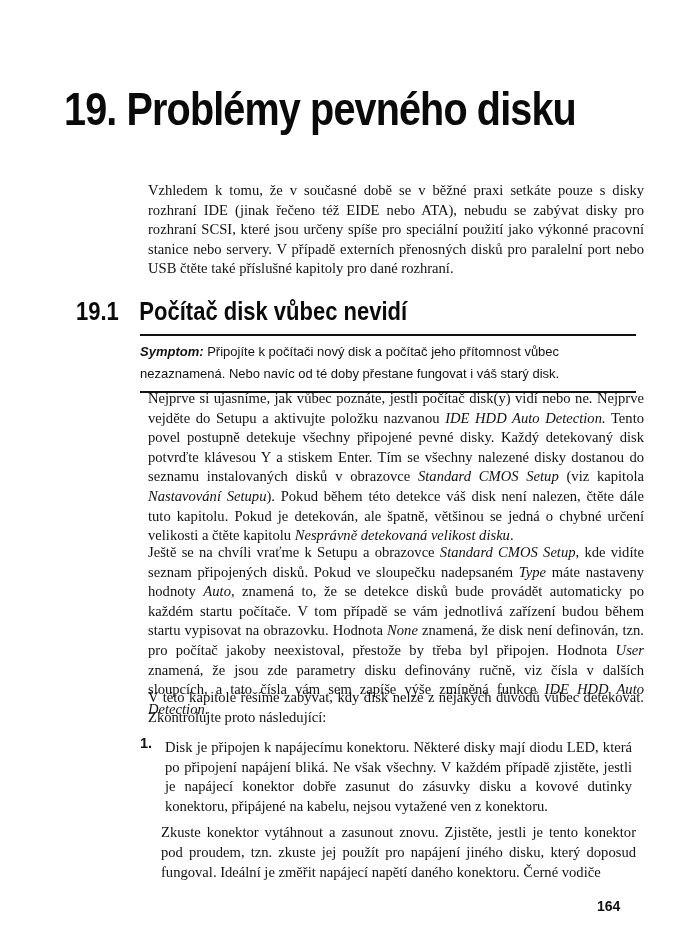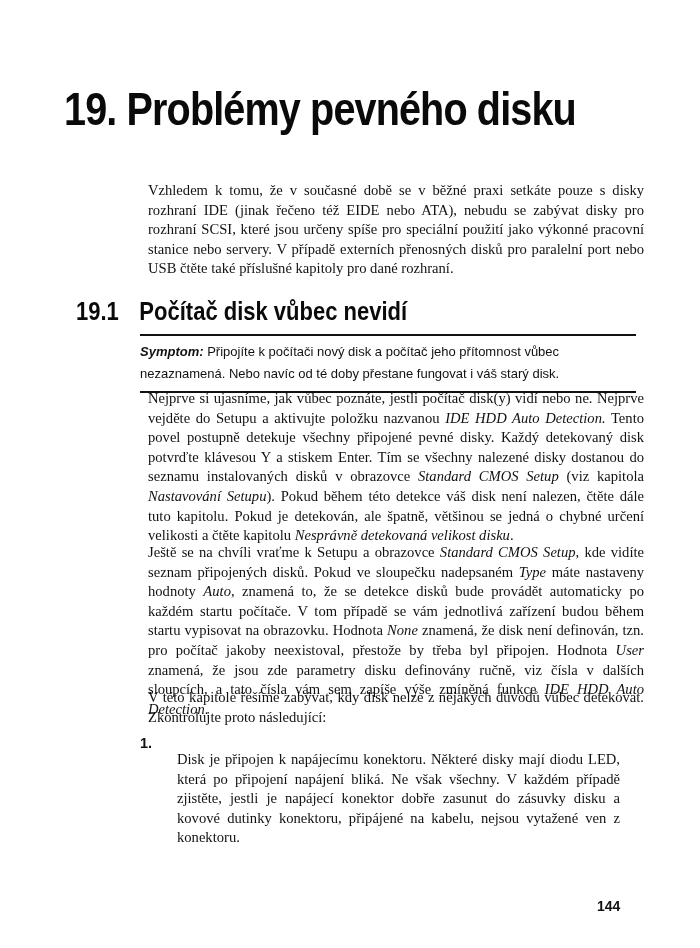--- a/index.html
+++ b/index.html
@@ -50,17 +50,18 @@
 
 <p class="p body-text" style="top:389px;"><span>Nejprve si ujasníme, jak vůbec poznáte, jestli počítač disk(y) vidí nebo ne. Nejprve vejděte do Setupu a aktivujte položku nazvanou </span><i>IDE HDD Auto Detection.</i><span> Tento povel postupně detekuje všechny připojené pevné disky. Každý detekovaný disk potvrďte klávesou Y a stiskem Enter. Tím se všechny nalezené disky dostanou do seznamu instalovaných disků v obrazovce </span><i>Standard CMOS Setup</i><span> (viz kapitola </span><i>Nastavování Setupu</i><span>). Pokud během této detekce váš disk není nalezen, čtěte dále tuto kapitolu. Pokud je detekován, ale špatně, většinou se jedná o chybné určení velikosti a čtěte kapitolu </span><i>Nesprávně detekovaná velikost disku</i><span>.</span></p>
 
 <p class="p body-text" style="top:543px;"><span>Ještě se na chvíli vraťme k Setupu a obrazovce </span><i>Standard CMOS Setup</i><span>, kde vidíte seznam připojených disků. Pokud ve sloupečku nadepsaném </span><i>Type</i><span> máte nastaveny hodnoty </span><i>Auto</i><span>, znamená to, že se detekce disků bude provádět automaticky po každém startu počítače. V tom případě se vám jednotlivá zařízení budou během startu vypisovat na obrazovku. Hodnota </span><i>None</i><span> znamená, že disk není definován, tzn. pro počítač jakoby neexistoval, přestože by třeba byl připojen. Hodnota </span><i>User</i><span> znamená, že jsou zde parametry disku definovány ručně, viz čísla v dalších sloupcích, a tato čísla vám sem zapíše výše zmíněná funkce </span><i>IDE HDD Auto Detection</i><span>.</span></p>
 
 <p class="p body-text" style="top:688px;">V této kapitole řešíme zabývat, kdy disk nelze z nějakých důvodů vůbec detekovat. Zkontrolujte proto následující:</p>
 
 <div class="list-item body-text" style="top:734px;">
   <span class="list-num">1.</span>
   <div class="list-body">
-    <p style="margin:16px;">Disk je připojen k napájecímu konektoru. Některé disky mají diodu LED, která po připojení napájení bliká. Ne však všechny. V každém případě zjistěte, jestli je napájecí konektor dobře zasunut do zásuvky disku a kovové dutinky konektoru, připájené na kabelu, nejsou vytažené ven z konektoru.</p>
+    <p style="margin:4px;">Disk je připojen k napájecímu konektoru. Některé disky mají diodu LED, která po připojení napájení bliká. Ne však všechny. V každém případě zjistěte, jestli je napájecí konektor dobře zasunut do zásuvky disku a kovové dutinky konektoru, připájené na kabelu, nejsou vytažené ven z konektoru.</p>
+    <p style="margin:7px 0 0 0;">Zkuste konektor vytáhnout a zasunout znovu. Zjistěte, jestli je tento konektor pod proudem, tzn. zkuste jej použít pro napájení jiného disku, který doposud fungoval. Ideální je změřit napájecí napětí daného konektoru. Černé vodiče</p>
   </div>
 </div>
 
-<div class="page-number">144</div>
+<div class="page-number">164</div>
 
 </body></html>

